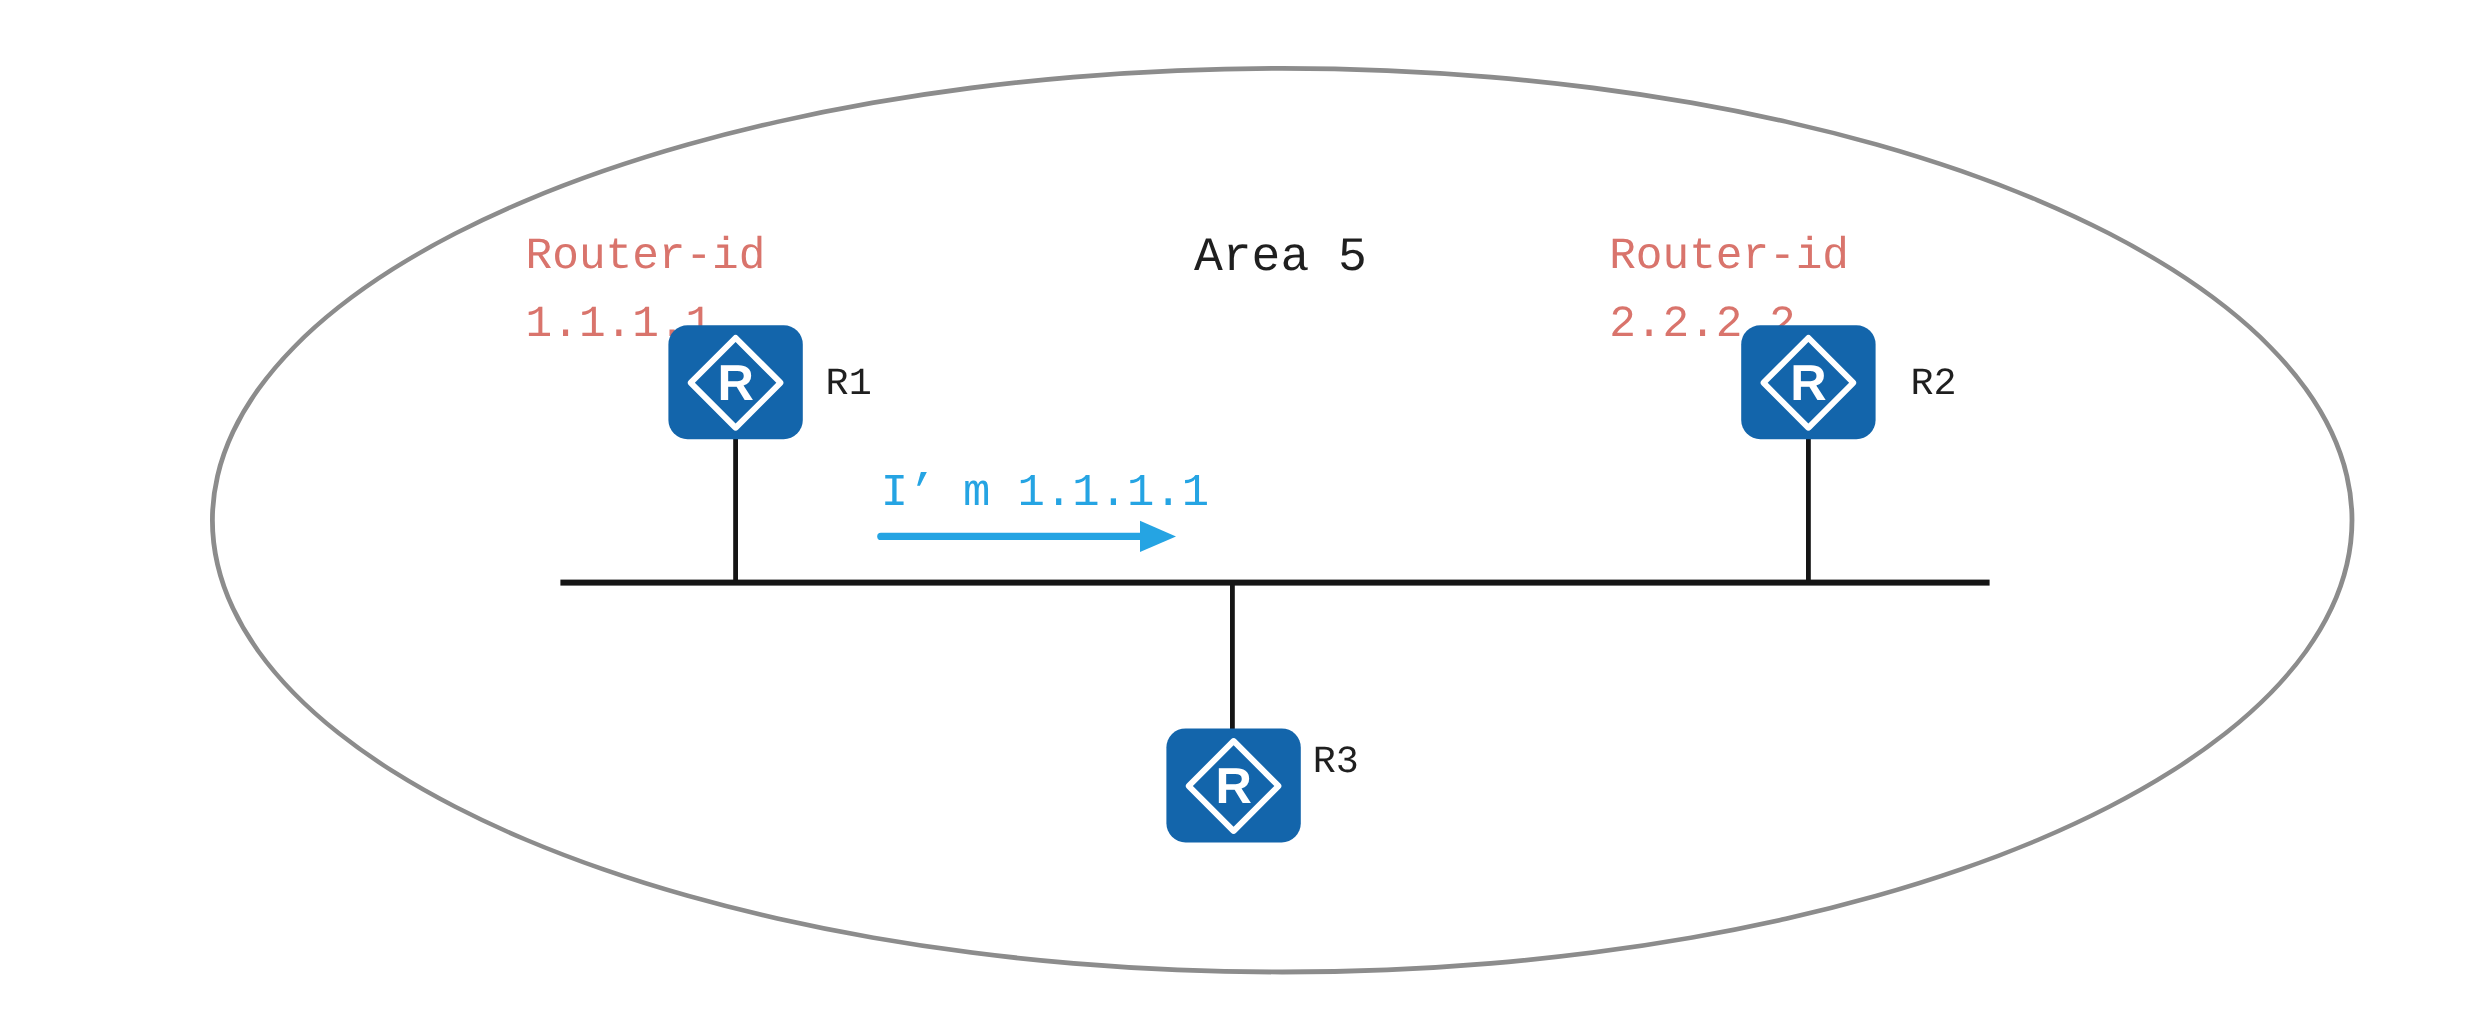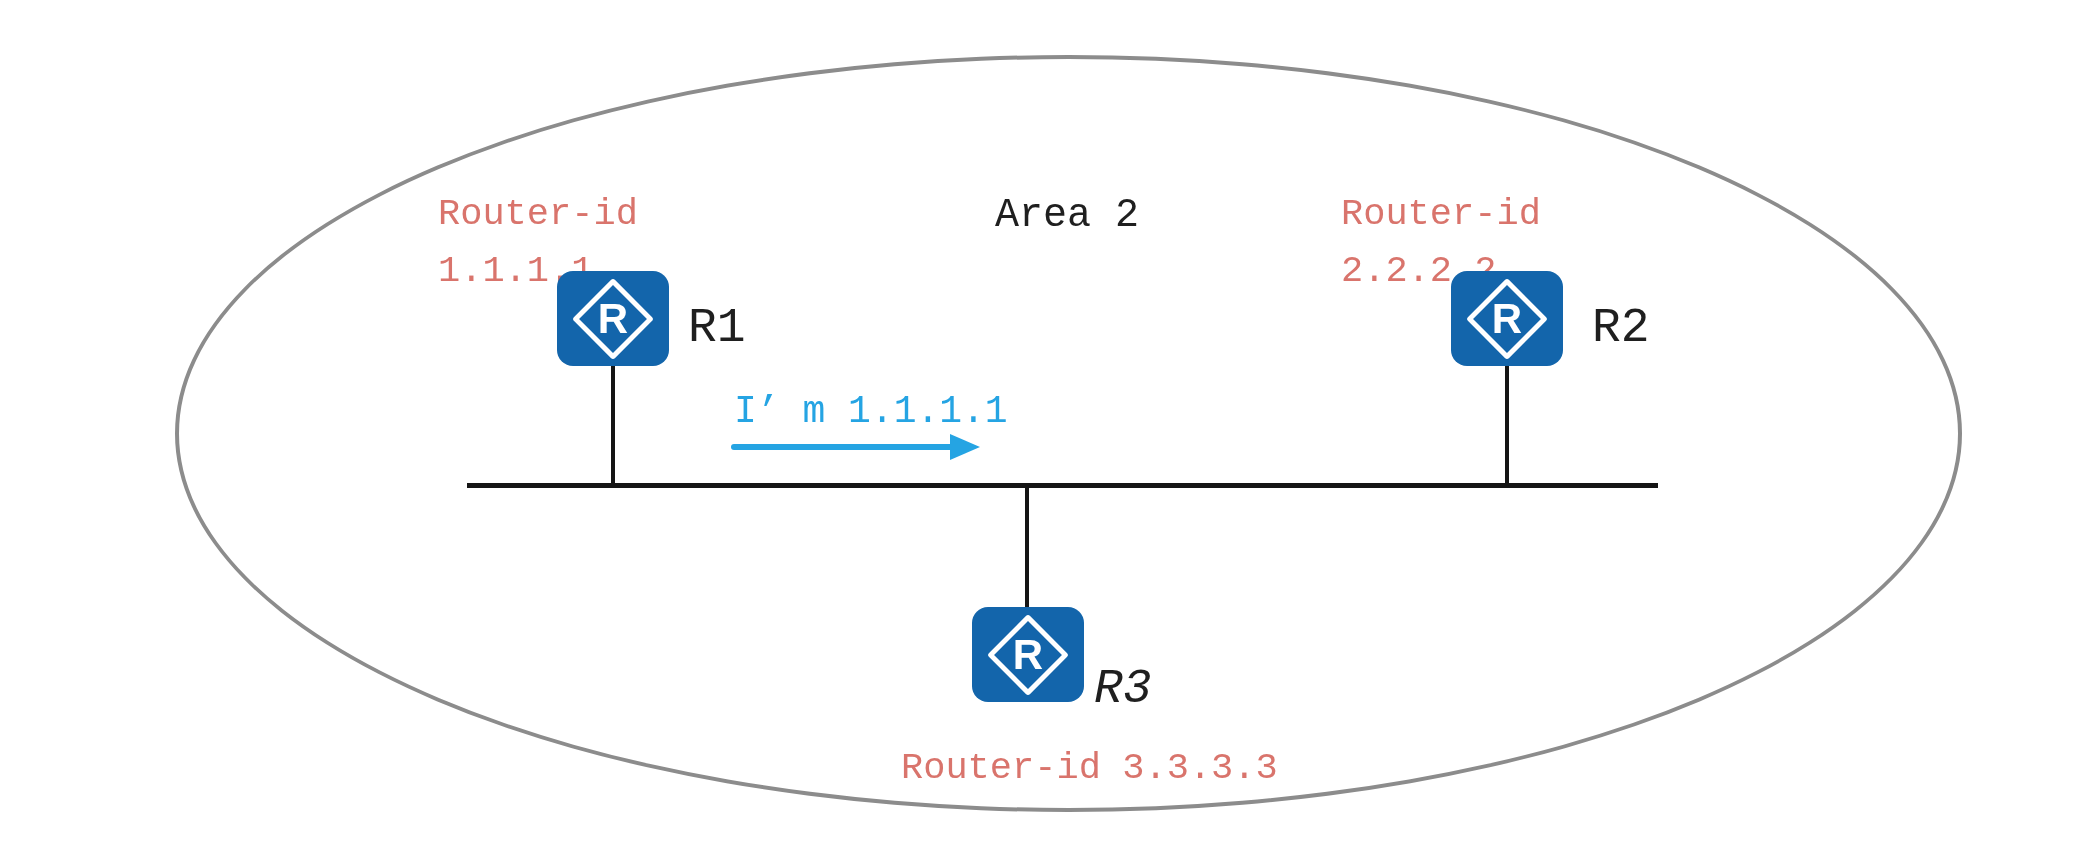--- a/index.html
+++ b/index.html
@@ -54,25 +54,25 @@
   .router-icon .letter{
     position:absolute;left:0;top:0;width:100%;height:100%;
     display:flex;align-items:center;justify-content:center;
     color:#ffffff;font-size:42px;font-weight:600;
     font-family:"Liberation Sans","DejaVu Sans",sans-serif;
   }
   .icon-r1{left:557px;top:271px;}
   .icon-r2{left:1451px;top:271px;}
   .icon-r3{left:972px;top:607px;}
   .router-name{
-    position:absolute;font-size:48px;color:var(--text-black);white-space:nowrap;
+    position:absolute;font-size:32px;color:var(--text-black);white-space:nowrap;
   }
   .name-r1{left:688px;top:301px;}
   .name-r2{left:1592px;top:301px;}
-  .name-r3{left:1094px;top:662px;font-style:italic;}
+  .name-r3{left:1094px;top:616px;}
   .router-id{
     position:absolute;font-size:37px;line-height:57px;
     color:var(--id-red);white-space:nowrap;
   }
   .id-r1{left:438px;top:186px;}
   .id-r2{left:1341px;top:186px;}
   .id-r3{left:901px;top:740px;}
   .id-r3 .id-label{margin-right:0.58em;}
   .message-text{
     position:absolute;left:734px;top:374px;
@@ -89,21 +89,21 @@
     border-left:30px solid var(--msg-cyan);
   }
 </style>
 </head>
 <body>
 
 <div class="canvas">
 
   <div class="area-ellipse"></div>
 
-  <div class="area-label">Area 2</div>
+  <div class="area-label">Area 5</div>
 
   <div class="bus-line"></div>
   <div class="stub stub-r1"></div>
   <div class="stub stub-r2"></div>
   <div class="stub stub-r3"></div>
 
   <div class="router-id id-r1">
     <div>Router-id</div>
     <div>1.1.1.1</div>
   </div>
@@ -121,21 +121,18 @@
     <span class="diamond"></span>
     <span class="letter">R</span>
   </div>
   <div class="router-name name-r2">R2</div>
 
   <div class="router-icon icon-r3">
     <span class="diamond"></span>
     <span class="letter">R</span>
   </div>
   <div class="router-name name-r3">R3</div>
-  <div class="router-id id-r3">
-    <span class="id-label">Router-id</span><span>3.3.3.3</span>
-  </div>
 
   <div class="message-text">I’ m 1.1.1.1</div>
   <div class="arrow-shaft"></div>
   <div class="arrow-head"></div>
 
 </div>
 
 </body></html>

